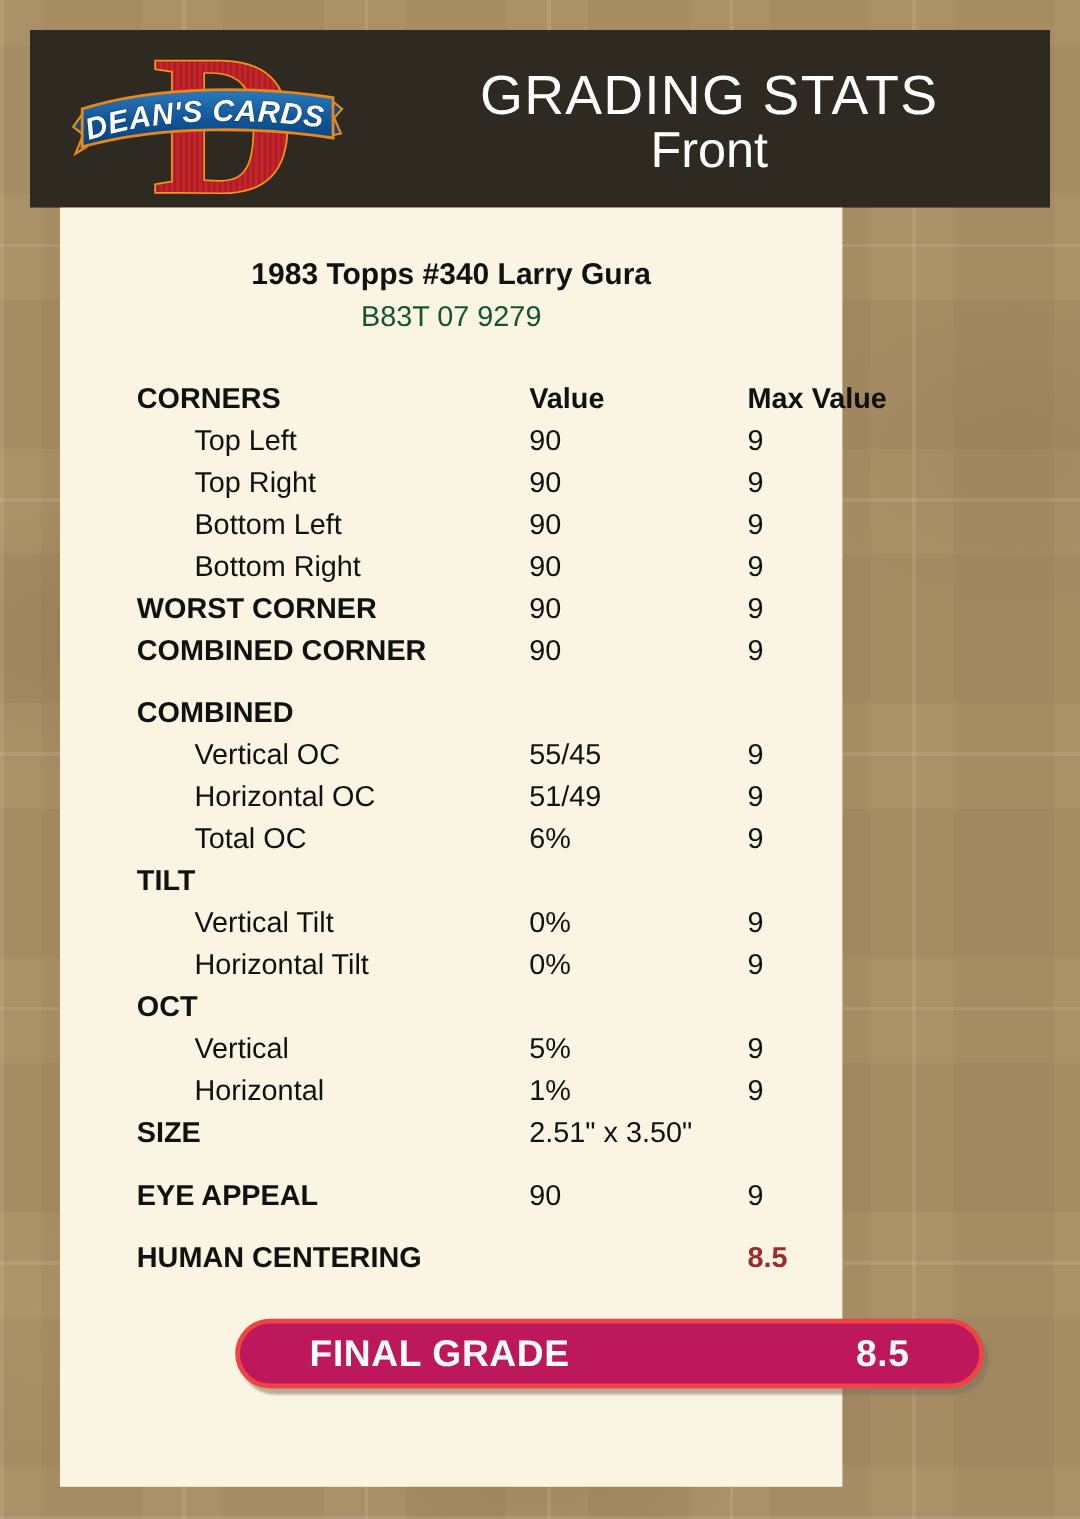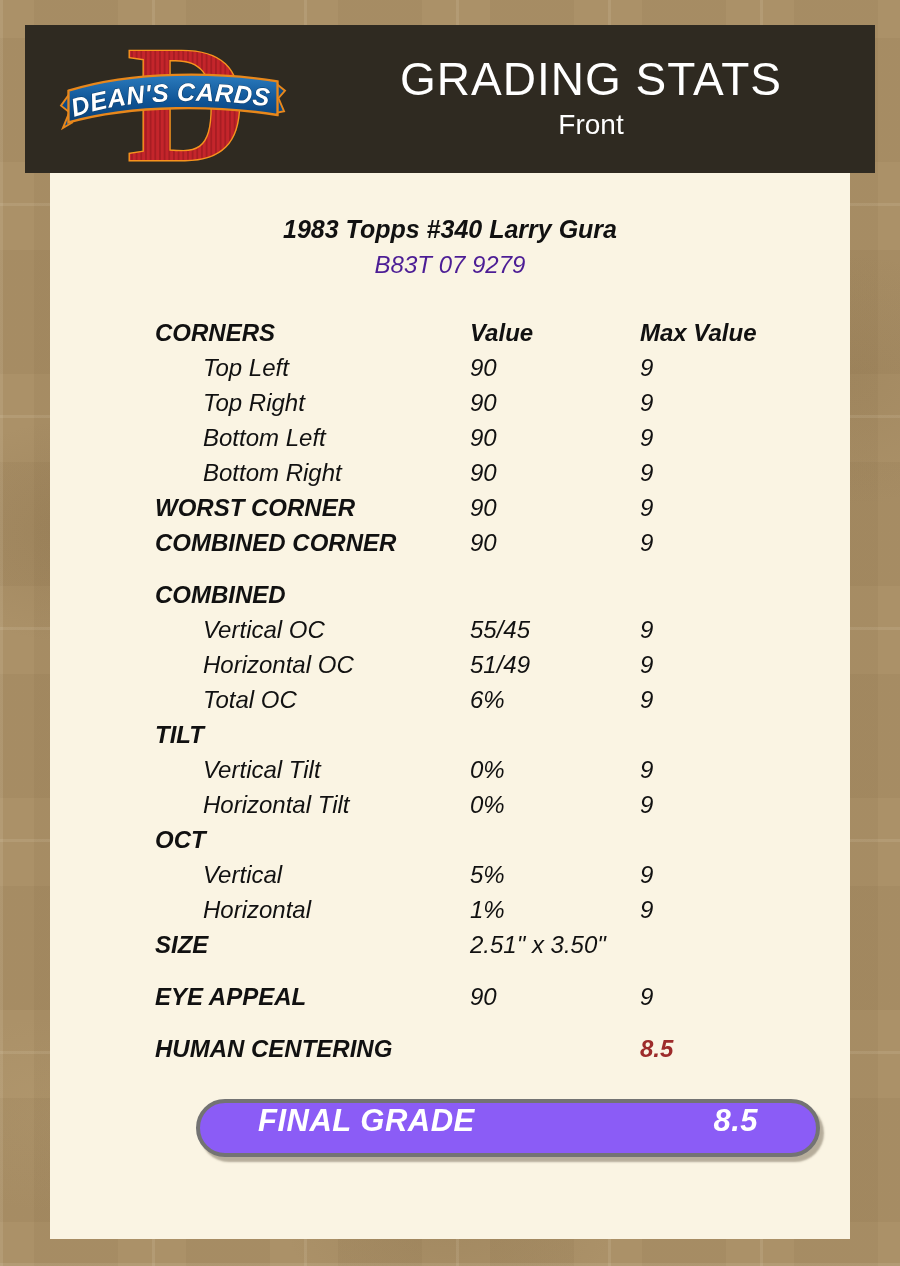--- a/index.html
+++ b/index.html
@@ -23,46 +23,47 @@
       radial-gradient(200px 140px at 6% 88%, rgba(192,168,124,0.22), transparent 70%);
   }
   .header-bar{
     position:absolute;left:25px;top:25px;width:850px;height:148px;
     background:#2f2a21;display:flex;align-items:center;
   }
   .logo-wrap{width:290px;height:148px;position:relative;flex:0 0 auto;}
   .logo-wrap svg{position:absolute;left:28px;top:6px;}
   .header-text{flex:1;text-align:center;color:#ffffff;padding-right:8px;}
   .header-title{font-size:46px;line-height:52px;letter-spacing:1px;}
-  .header-subtitle{font-size:28px;line-height:40px;}
+  .header-subtitle{font-size:42px;line-height:40px;}
   .panel{
-    position:absolute;left:50px;top:173px;width:800px;height:1066px;
-    background:#faf4e3;color:#111;font-style:italic;
+    position:absolute;left:50px;top:173px;width:652px;height:1066px;
+    background:#faf4e3;color:#111;
   }
   .card-title{margin-top:38px;text-align:center;font-size:25px;font-weight:bold;line-height:36px;}
-  .card-serial{text-align:center;font-size:24px;line-height:36px;color:#4c1d95;}
+  .card-serial{text-align:center;font-size:24px;line-height:36px;color:#14532d;}
   .stats{margin-top:32px;}
   .trow{
     display:grid;grid-template-columns:315px 170px 170px;
-    padding-left:105px;height:35px;align-items:center;
+    padding-left:64px;height:35px;align-items:center;
     font-size:24px;
+    gap:12px;
   }
   .trow.gap{margin-top:17px;}
   .c-label{white-space:nowrap;}
   .c-label.indent{padding-left:48px;}
   .c-val,.c-max{text-align:left;white-space:nowrap;}
   .bold{font-weight:bold;}
   .max-red{color:#9d2b2b;font-weight:bold;}
   .thead .c-val,.thead .c-max{font-weight:bold;}
   .final-grade{
     margin:33px 0 0 146px;width:500px;height:50px;
-    background:#8b5cf6;
-    border:4px solid #737373;border-radius:30px;
+    background:#be185d;
+    border:4px solid #ef4444;border-radius:30px;
     box-shadow:4px 5px 2px rgba(125,114,96,0.55);
-    display:flex;align-items:flex-start;justify-content:space-between;
+    display:flex;align-items:center;justify-content:space-between;
     padding:0 58px;box-sizing:content-box;
     color:#ffffff;font-size:31px;font-weight:bold;letter-spacing:0.5px;
   }
 </style>
 </head>
 <body>
 
 <div class="bg-collage"></div>
 
 <div class="header-bar">

